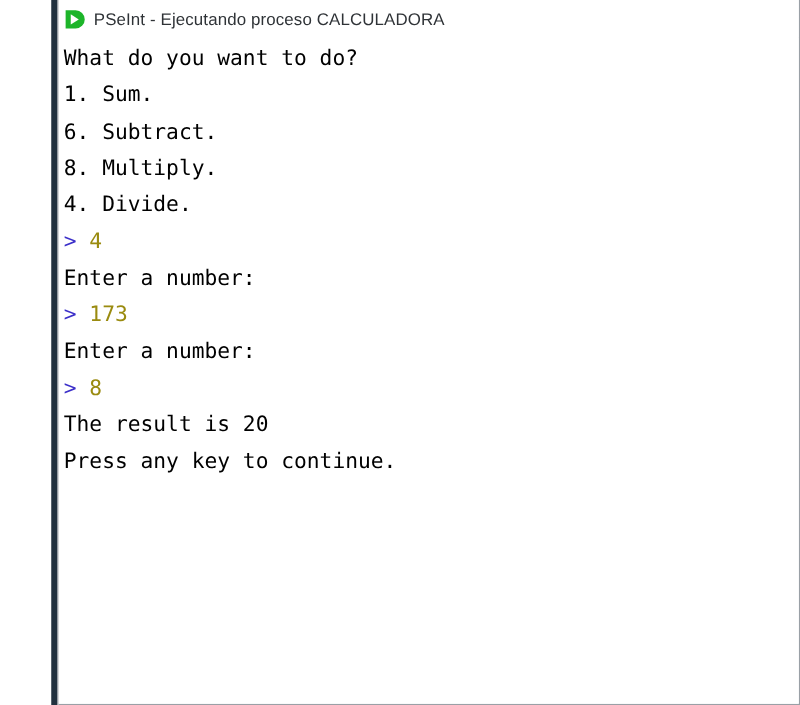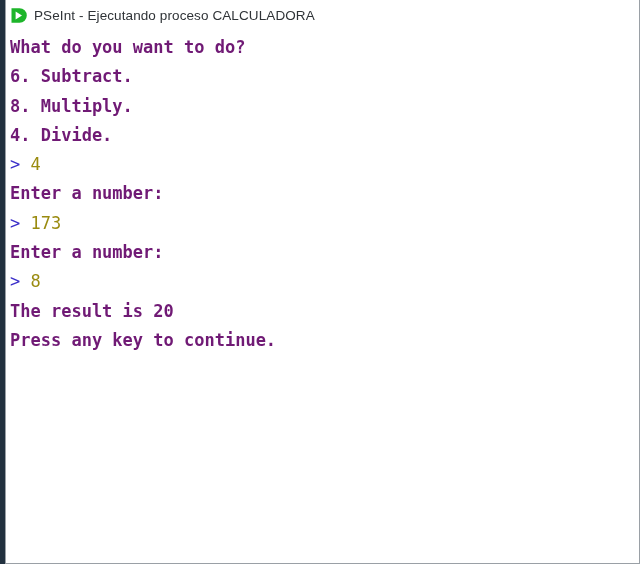--- a/index.html
+++ b/index.html
@@ -16,20 +16,21 @@
 
   
   #app-window {
     position: relative;
     box-sizing: border-box;
     width: 640px;
     height: 564px;
     background: #ffffff;
     display: flex;
     flex-direction: row;
+    padding-left: 41px;
   }
 
   
   .edge-strip-left {
     width: 5px;
     height: 564px;
     background: #22313f;
     flex: 0 0 5px;
   }
 
@@ -88,22 +89,21 @@
   }
   .console-line {
     font-family: "DejaVu Sans Mono", monospace;
     font-size: 17px;
     line-height: 29.3px;
     white-space: pre;
     color: #1a8a3c;
     height: 29.3px;
   }
   .console-line.output {
-    color: #701a75;
-    font-weight: bold;
+    color: #000000;
   }
   .console-line.input-line {
     color: #1a8a3c;
   }
   .prompt-symbol {
     color: #3b2fc9;
     font-family: "DejaVu Sans Mono", monospace;
   }
   .typed-value {
     color: #9a8b10;
@@ -123,20 +123,21 @@
     <div class="title-bar">
       <svg class="title-icon" viewBox="0 0 17 17" xmlns="http://www.w3.org/2000/svg">
         <path d="M1.5 1.2 L1.5 15.8 L9.5 15.8 A7.3 7.3 0 0 0 9.5 1.2 Z" fill="#1db52a"></path>
         <path d="M5.6 4.4 L12.0 8.5 L5.6 12.6 Z" fill="#ffffff"></path>
       </svg>
       <span class="title-text">PSeInt - Ejecutando proceso CALCULADORA</span>
     </div>
 
     <div class="console">
       <div class="console-line output">What do you want to do?</div>
+      <div class="console-line output">1. Sum.</div>
       <div class="console-line output">6. Subtract.</div>
       <div class="console-line output">8. Multiply.</div>
       <div class="console-line output">4. Divide.</div>
 
       <div class="console-line input-line"><span class="prompt-symbol">&gt; </span><span class="typed-value">4</span></div>
 
       <div class="console-line output">Enter a number:</div>
 
       <div class="console-line input-line"><span class="prompt-symbol">&gt; </span><span class="typed-value">173</span></div>
 

